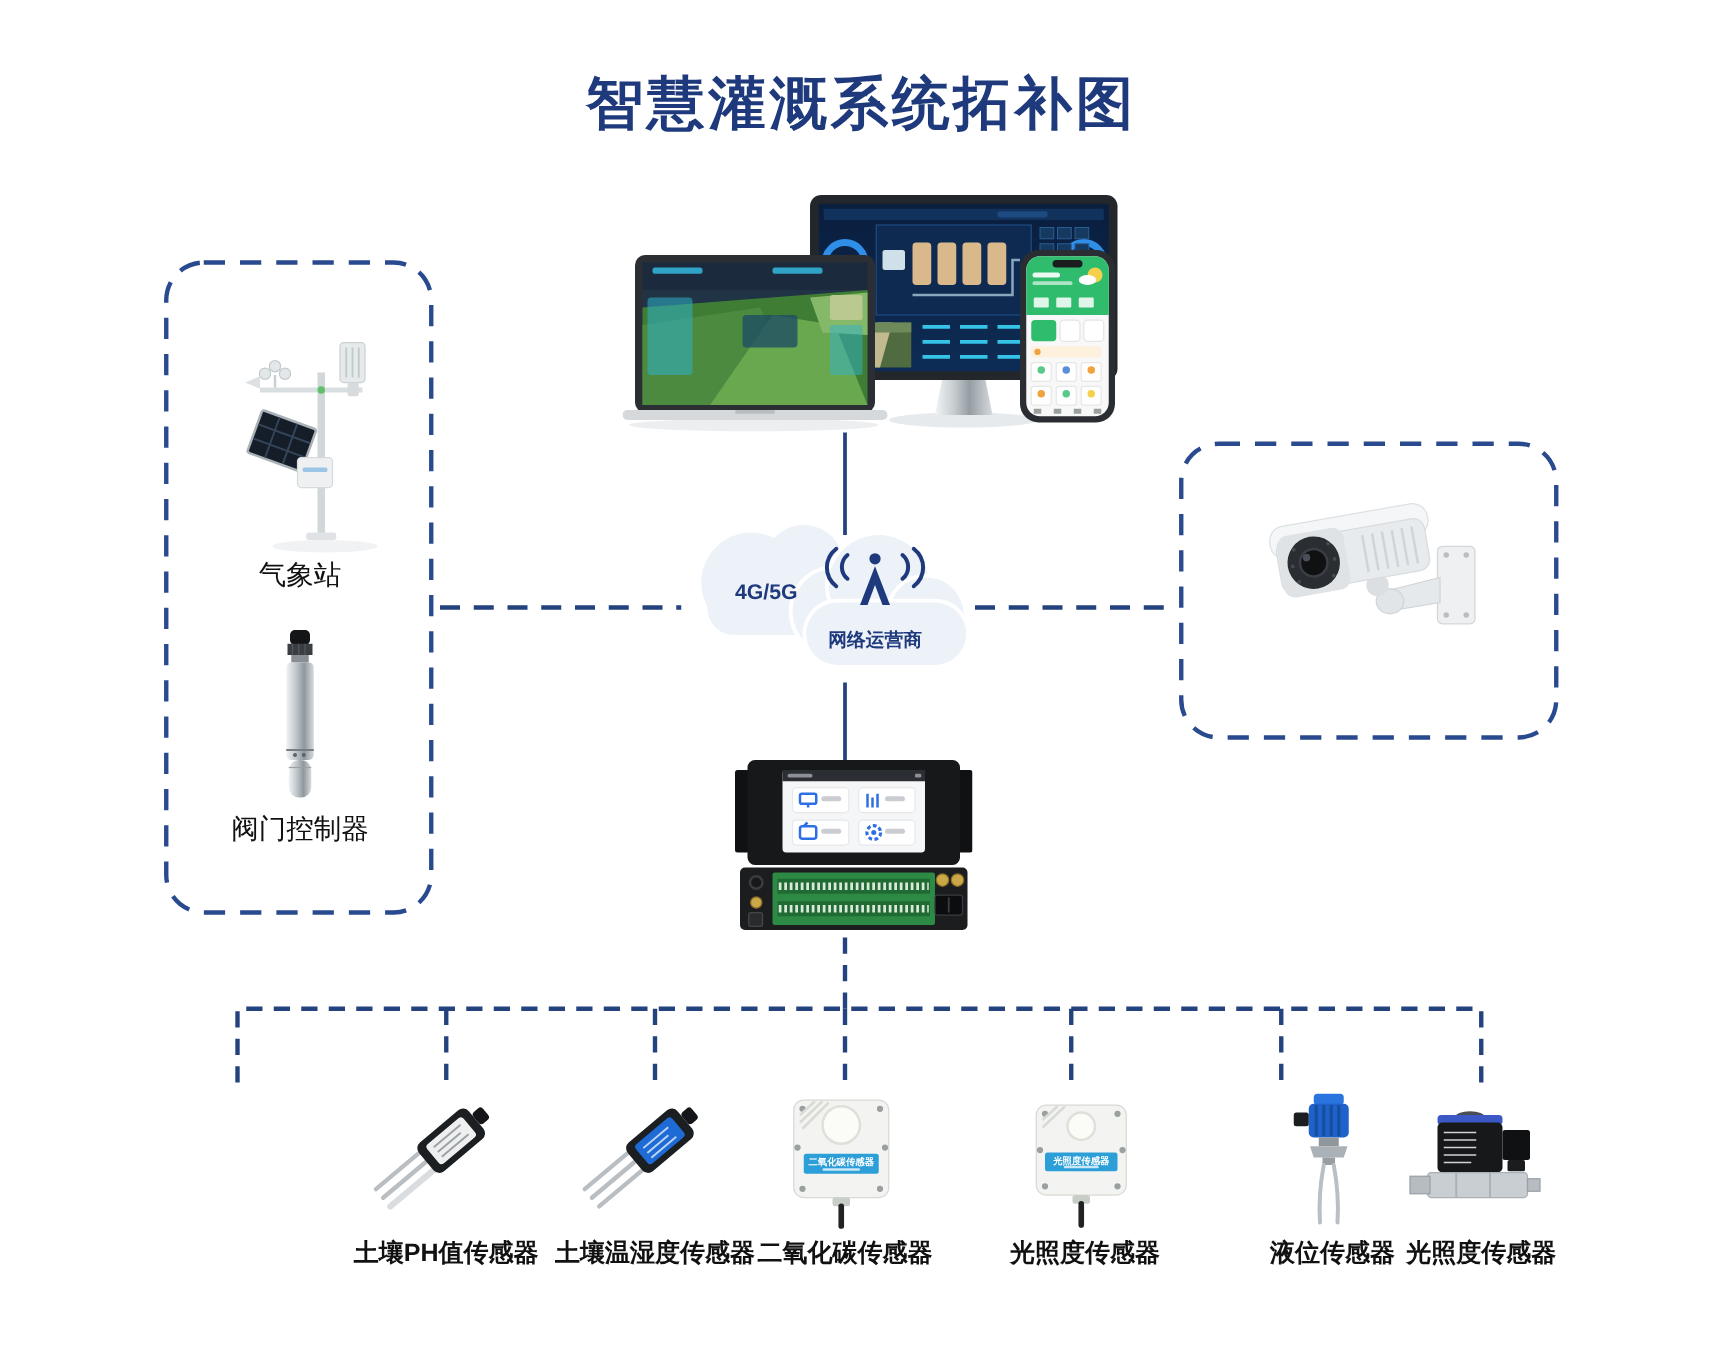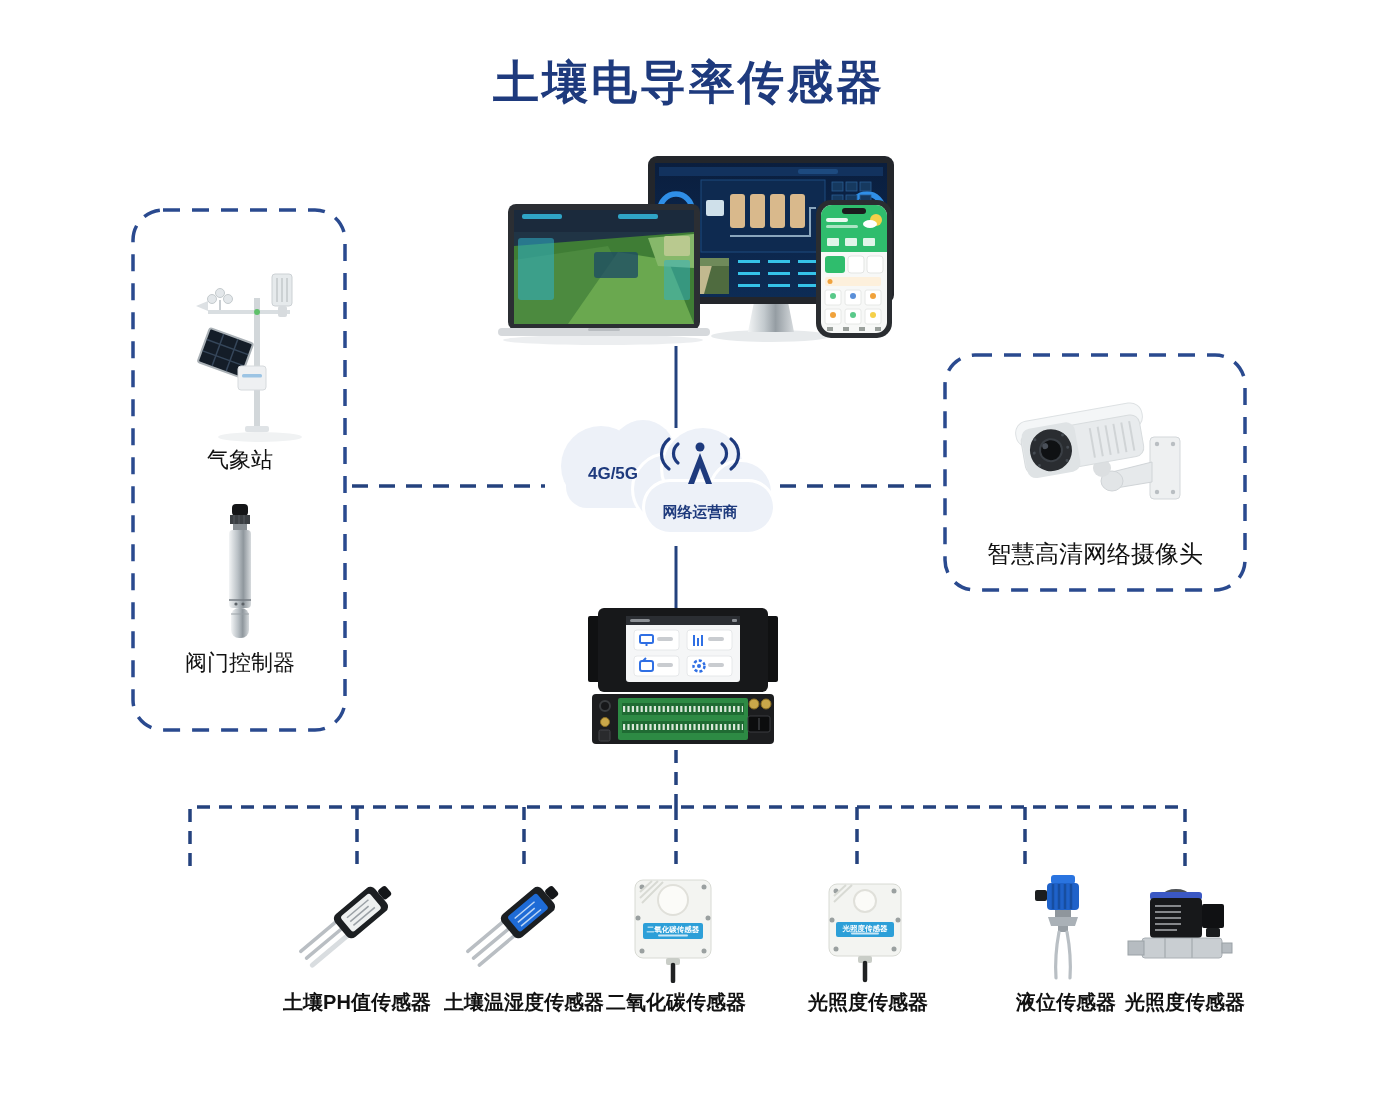--- a/index.html
+++ b/index.html
@@ -66,21 +66,21 @@
       <circle class="navy" cx="700" cy="447" r="4.5"></circle>
       <path class="navy" d="M700 453 L688 484 h6 l6 -16 l6 16 h6 Z"></path>
       <path class="navyln" stroke-width="3.2" stroke-linecap="round" d="M678 444 c-6 5 -6 14 0 19"></path>
       <path class="navyln" stroke-width="3.2" stroke-linecap="round" d="M669 439 c-10 8 -10 22 0 30"></path>
       <path class="navyln" stroke-width="3.2" stroke-linecap="round" d="M722 444 c6 5 6 14 0 19"></path>
       <path class="navyln" stroke-width="3.2" stroke-linecap="round" d="M731 439 c10 8 10 22 0 30"></path>
     </g>
     <text class="cloudtxt" x="700" y="517" font-size="15" text-anchor="middle">网络运营商</text>
   </svg>
 
-  <div class="title">土壤电导率传感器</div>
+  <div class="title">智慧灌溉系统拓补图</div>
 
   <svg class="abs" style="left:498px;top:148px;" width="410" height="200" viewBox="0 0 410 200">
     <defs>
       <linearGradient id="scrNavy" x1="0" y1="0" x2="0" y2="1">
         <stop offset="0" stop-color="#0a1e3e"></stop>
           <stop offset="1" stop-color="#0d2c55"></stop>
       </linearGradient>
       <linearGradient id="metal" x1="0" y1="0" x2="1" y2="0">
         <stop offset="0" stop-color="#f2f4f5"></stop>
           <stop offset="0.35" stop-color="#c3cace"></stop>
@@ -280,21 +280,20 @@
       <g fill="#454b52">
         <circle cx="36" cy="50" r="1.5"></circle>
           <circle cx="64" cy="50" r="1.5"></circle>
           <circle cx="33" cy="63" r="1.5"></circle>
         <circle cx="67" cy="63" r="1.5"></circle>
           <circle cx="36" cy="76" r="1.5"></circle>
           <circle cx="64" cy="76" r="1.5"></circle>
       </g>
     </g>
   </svg>
-  <div class="grp-label" style="left:955px;top:538px;width:280px;font-size:24px;">智慧高清网络摄像头</div>
 
   <svg class="abs" style="left:588px;top:606px;" width="190" height="140" viewBox="0 0 190 140">
     <rect x="0" y="10" width="12" height="66" rx="2" fill="#101112"></rect>
     <rect x="178" y="10" width="12" height="66" rx="2" fill="#101112"></rect>
     <rect x="10" y="2" width="170" height="84" rx="6" fill="#17181a"></rect>
     <rect x="38" y="10" width="114" height="66" rx="3" fill="#f5f6f7"></rect>
     <rect x="38" y="10" width="114" height="9" fill="#2b2e33"></rect>
     <rect x="42" y="13" width="20" height="3" rx="1.5" fill="#8d9196"></rect>
     <rect x="144" y="13" width="5" height="3" rx="1" fill="#8d9196"></rect>
     <g>

